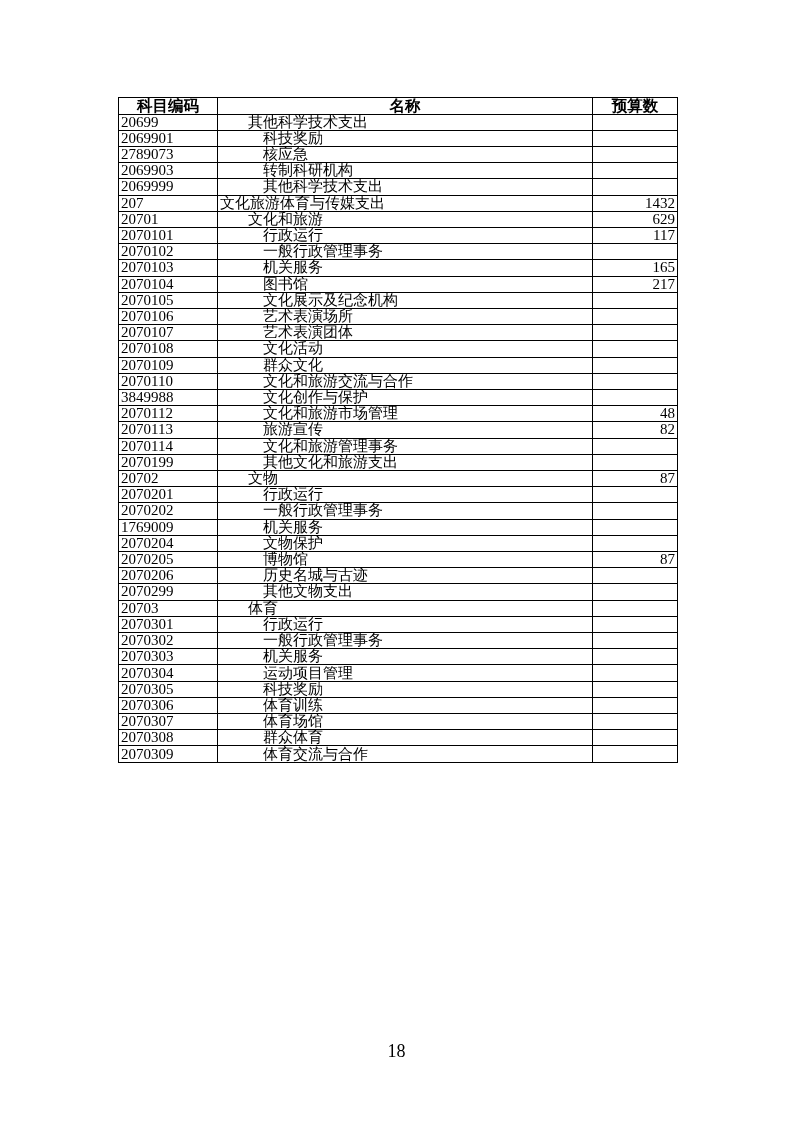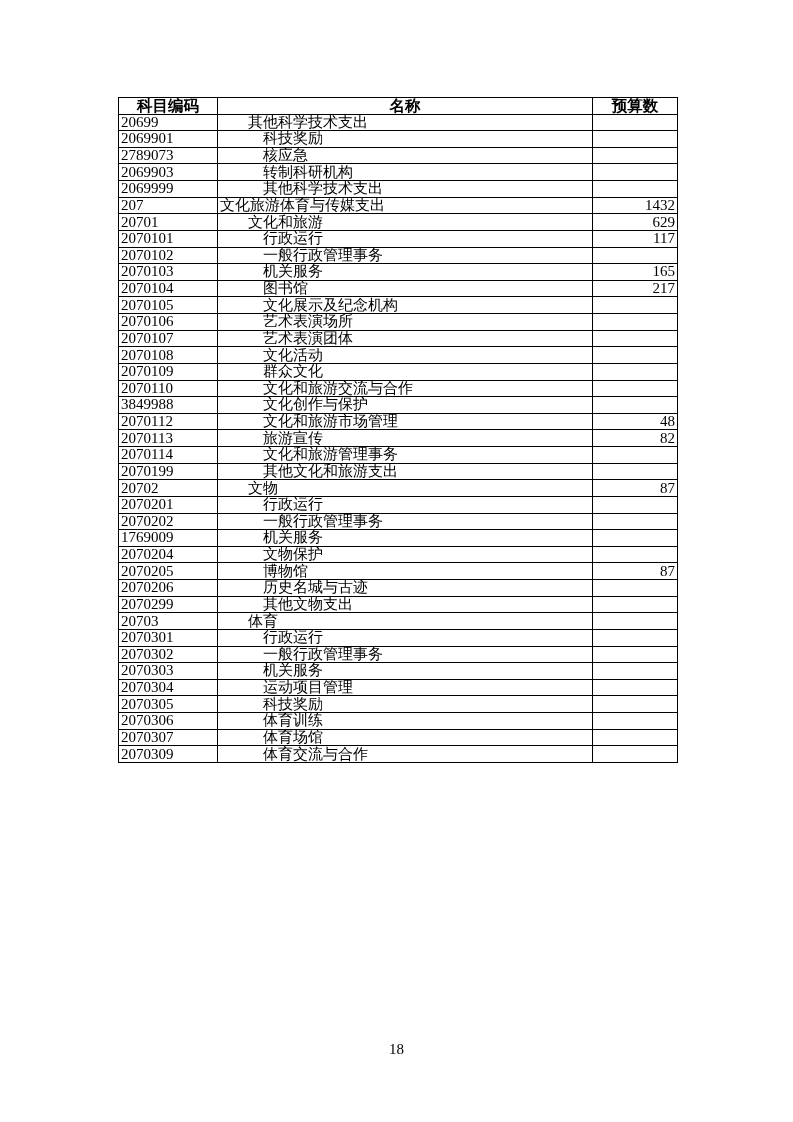--- a/index.html
+++ b/index.html
@@ -50,21 +50,21 @@
   td.name.indent-2 { padding-left: 45px; }
   td.value {
     text-align: right;
     padding-right: 2px;
   }
   .page-number {
     position: absolute;
     left: 0; top: 1041px;
     width: 793px;
     text-align: center;
-    font-size: 15px;
+    font-size: 18px;
     color: #000000;
   }
 </style>
 </head>
 <body>
 
 <div class="page">
 
   <table class="budget">
     <colgroup>
@@ -264,20 +264,25 @@
           <td class="code">2070306</td>
           <td class="name indent-2">体育训练</td>
           <td class="value"></td>
         </tr>
         <tr>
           <td class="code">2070307</td>
           <td class="name indent-2">体育场馆</td>
           <td class="value"></td>
         </tr>
         <tr>
+          <td class="code">2070308</td>
+          <td class="name indent-2">群众体育</td>
+          <td class="value"></td>
+        </tr>
+        <tr>
           <td class="code">2070309</td>
           <td class="name indent-2">体育交流与合作</td>
           <td class="value"></td>
         </tr>
       </tbody>
   </table>
 
   <div class="page-number">18</div>
 
 </div>

